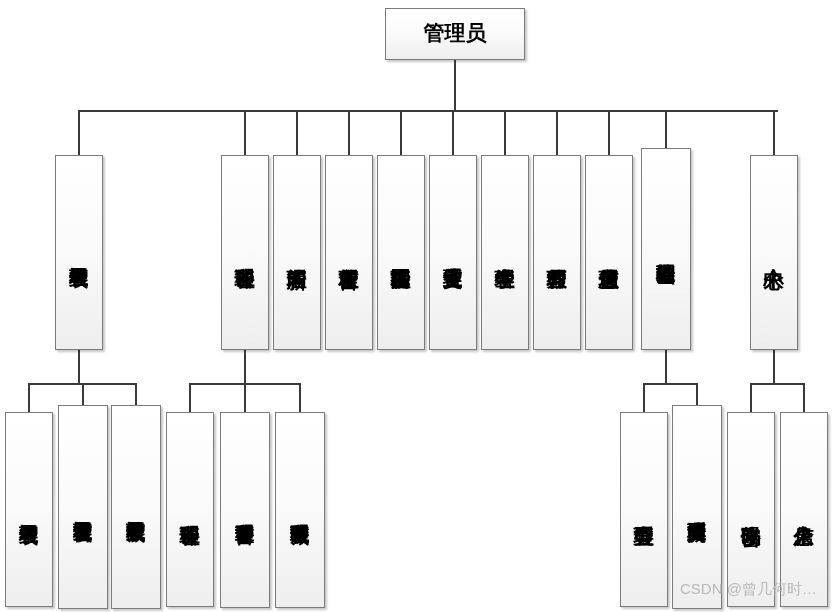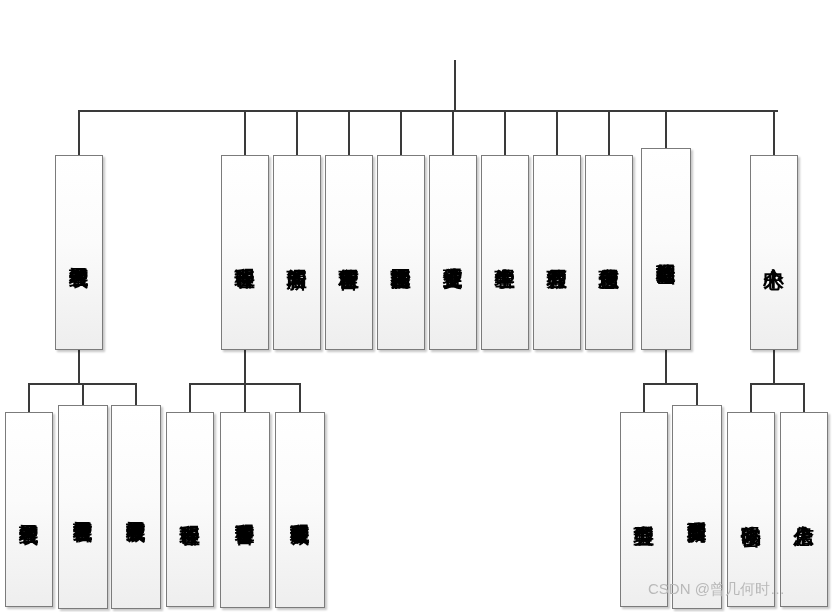--- a/index.html
+++ b/index.html
@@ -62,27 +62,31 @@
   }
 
   
   #watermark {
     position: absolute;
     color: #b9b9b9;
     font-family: "Liberation Sans", "DejaVu Sans", sans-serif;
     font-size: 15px;
     white-space: nowrap;
     pointer-events: none;
+    margin-left: 32px;
   }
 </style>
 </head>
 <body>
 
 <div id="diagram" style="width: 834px; height: 612px;">
 
+  <div class="node horiz" id="node-root" style="left:385px; top:8px; width:140px; height:52px;">
+    <span class="label">管理员</span>
+  </div>
 
   <div class="line v" style="left:454px; top:60px;  height:52px;"></div>
   <div class="line h" style="left:78px;  top:110px; width:700px;"></div>
 
   <div class="line v" style="left:78px;  top:110px; height:45px;"></div>
   <div class="line v" style="left:244px; top:110px; height:45px;"></div>
   <div class="line v" style="left:296px; top:110px; height:45px;"></div>
   <div class="line v" style="left:348px; top:110px; height:45px;"></div>
   <div class="line v" style="left:400px; top:110px; height:45px;"></div>
   <div class="line v" style="left:452px; top:110px; height:45px;"></div>

